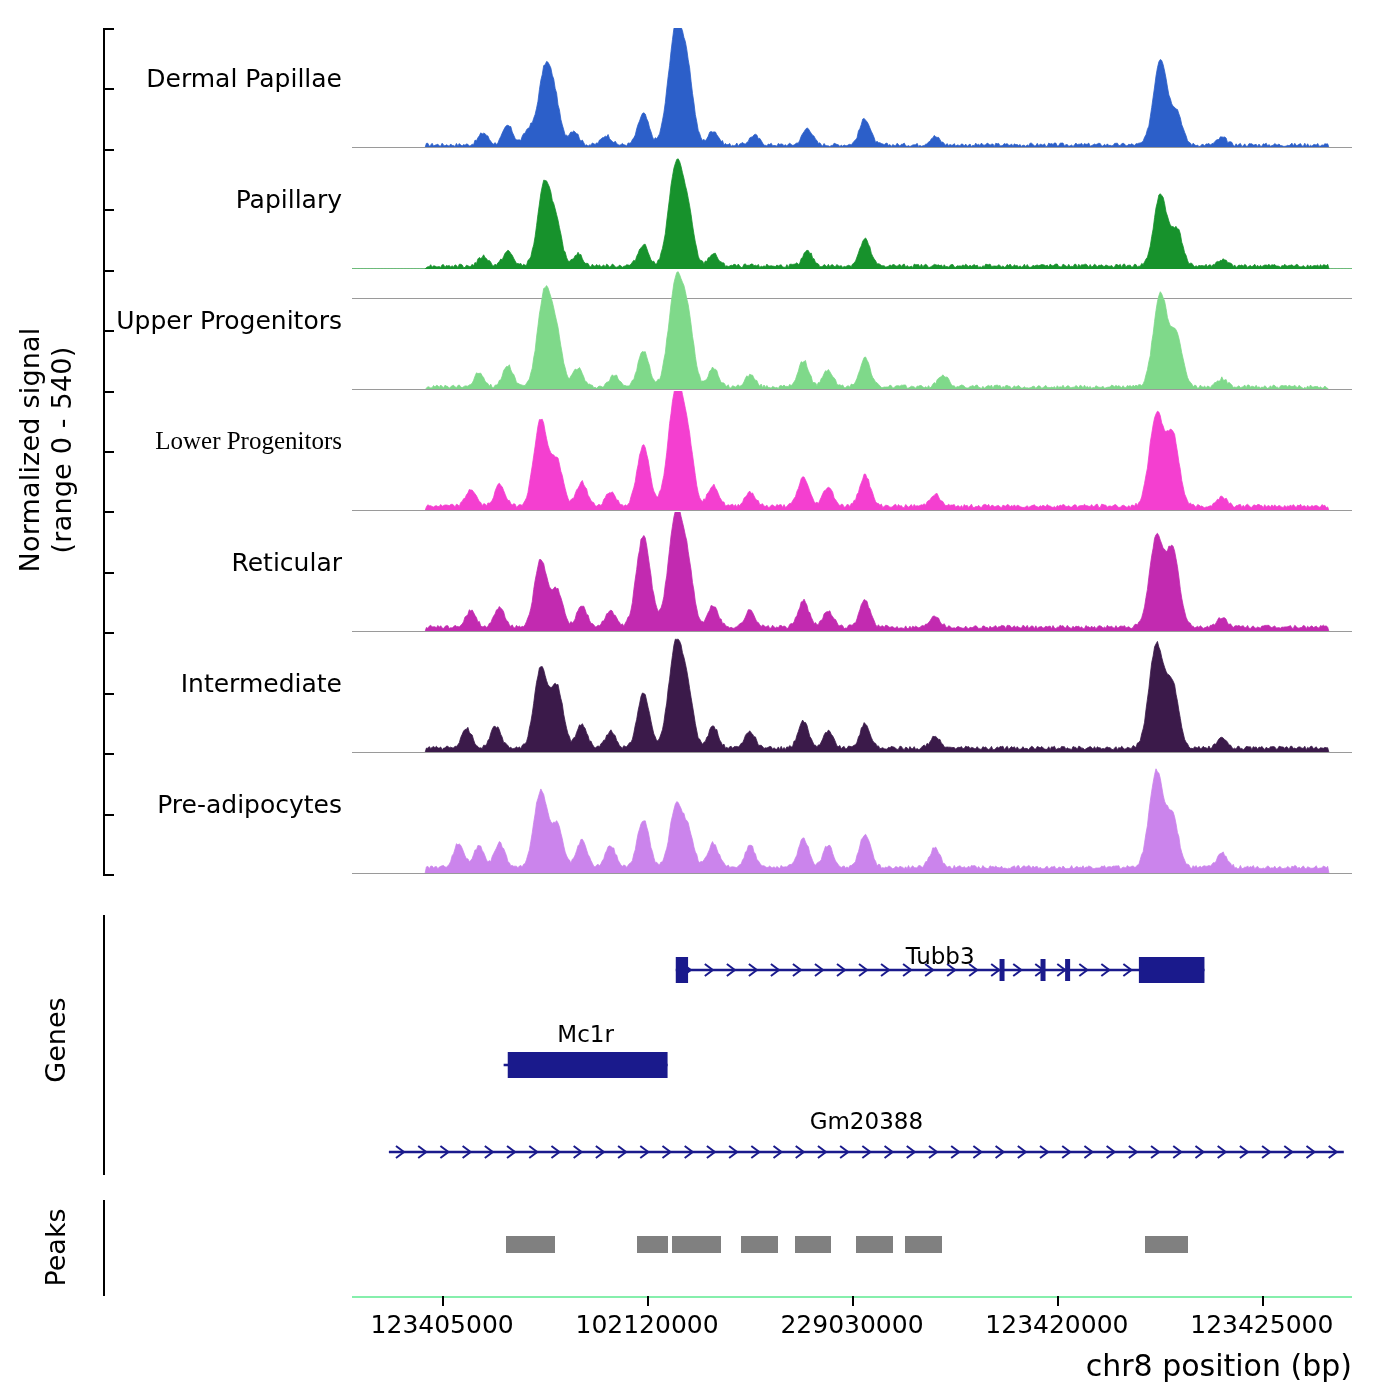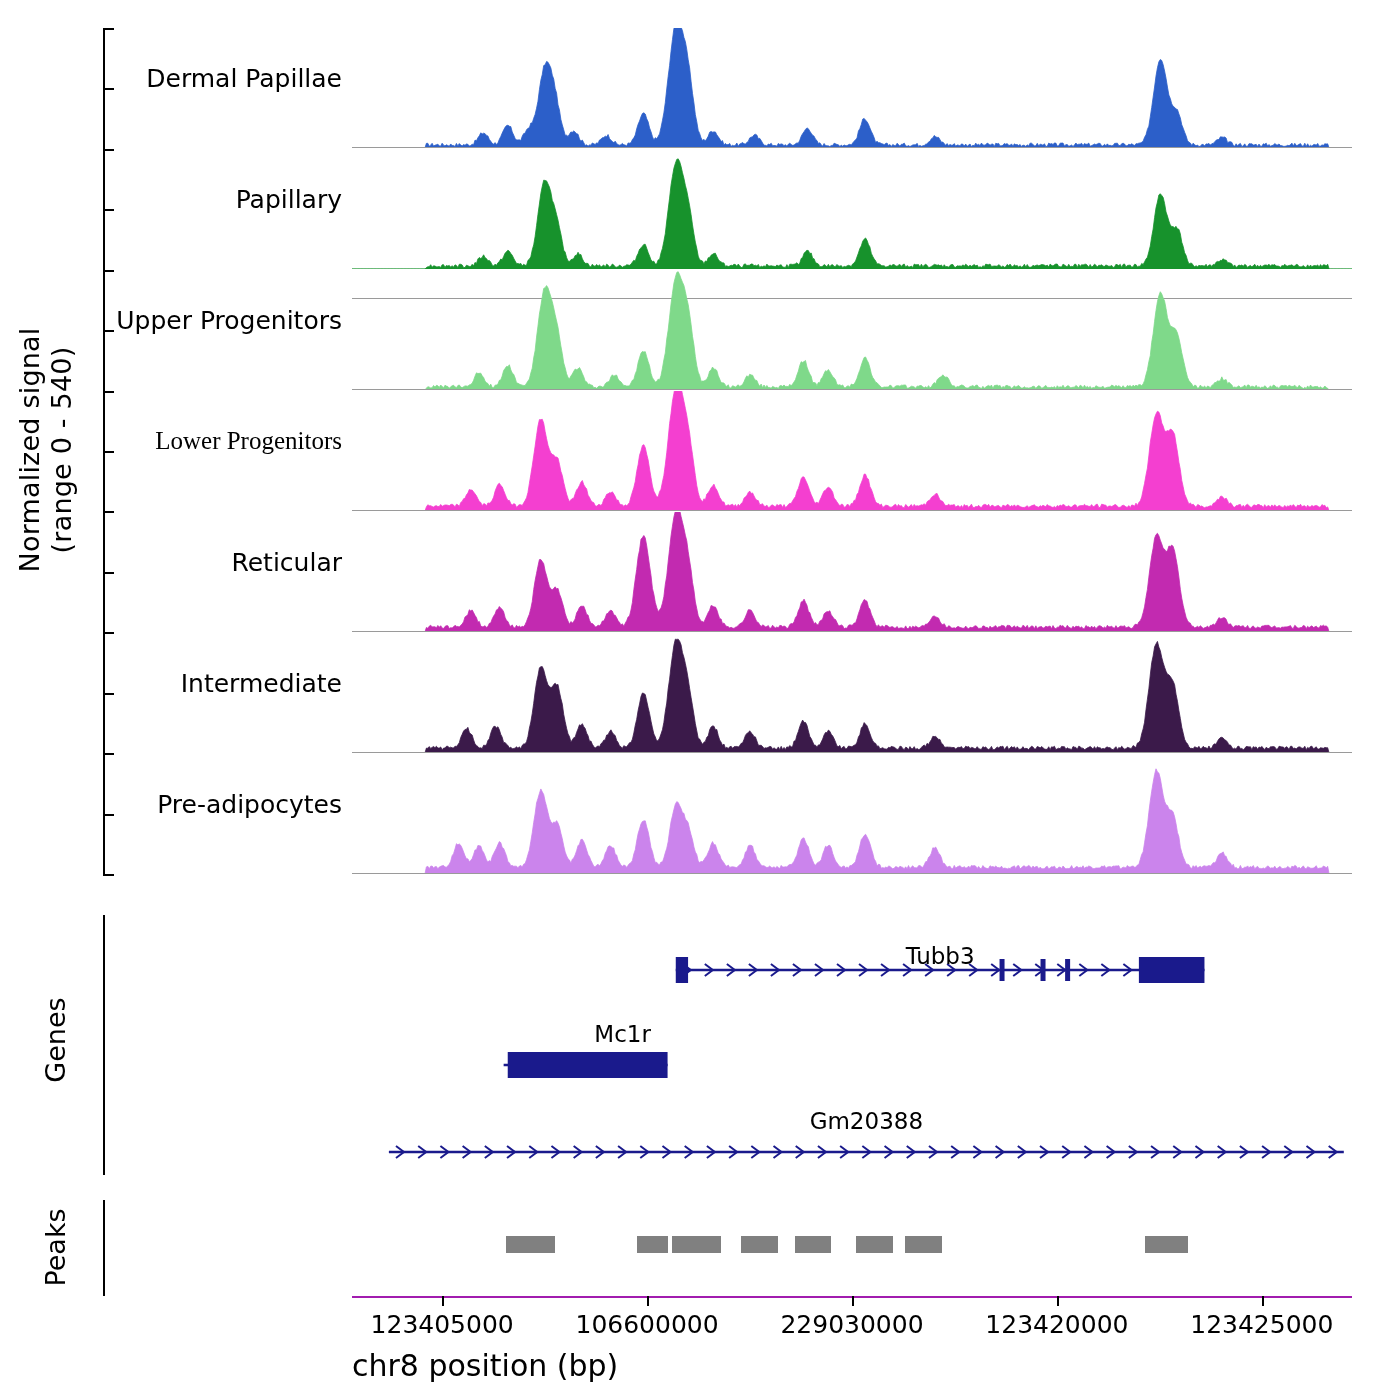--- a/index.html
+++ b/index.html
@@ -132,42 +132,42 @@
     background: #808080;
   }
 
   
   .xaxis {
     position: absolute;
     left: 352px;
     top: 1296px;
     width: 1000px;
     height: 2px;
-    background: #a21caf;
+    background: #86efac;
   }
   .xtick {
     position: absolute;
     width: 2px;
     height: 10px;
     background: #000;
     top: 0;
   }
   .xticklabel {
     position: absolute;
     top: 14px;
     font-size: 25px;
     transform: translateX(-50%);
     white-space: nowrap;
   }
   .xlabel {
     position: absolute;
     left: 352px;
     top: 1348px;
     width: 1000px;
-    text-align: left;
+    text-align: right;
     font-size: 30px;
   }
 </style>
 </head>
 <body>
 
 <div id="root">
 
   <div class="ylabel">
     <div>Normalized signal</div>
@@ -329,40 +329,40 @@
         <path d="M 821.2478078536027 231 L 829.2478078536027 237 L 821.2478078536027 243" fill="none" stroke="#1a1a8c" stroke-width="2"></path>
         <path d="M 843.4552039649255 231 L 851.4552039649255 237 L 843.4552039649255 243" fill="none" stroke="#1a1a8c" stroke-width="2"></path>
         <path d="M 865.6626000762485 231 L 873.6626000762485 237 L 865.6626000762485 243" fill="none" stroke="#1a1a8c" stroke-width="2"></path>
         <path d="M 887.8699961875714 231 L 895.8699961875714 237 L 887.8699961875714 243" fill="none" stroke="#1a1a8c" stroke-width="2"></path>
         <path d="M 910.0773922988943 231 L 918.0773922988943 237 L 910.0773922988943 243" fill="none" stroke="#1a1a8c" stroke-width="2"></path>
         <path d="M 932.2847884102173 231 L 940.2847884102173 237 L 932.2847884102173 243" fill="none" stroke="#1a1a8c" stroke-width="2"></path>
         <path d="M 954.4921845215401 231 L 962.4921845215401 237 L 954.4921845215401 243" fill="none" stroke="#1a1a8c" stroke-width="2"></path>
         <path d="M 976.6995806328631 231 L 984.6995806328631 237 L 976.6995806328631 243" fill="none" stroke="#1a1a8c" stroke-width="2"></path>
       </svg>
       <div class="gene-name" style="left: 588.115px; top: 28px;">Tubb3</div>
-      <div class="gene-name" style="left: 233.607px; top: 106px; margin-left: 37px;">Mc1r</div>
+      <div class="gene-name" style="left: 233.607px; top: 106px;">Mc1r</div>
       <div class="gene-name" style="left: 514.344px; top: 193px;">Gm20388</div>
     </div>
 
   <div class="peaks-panel" id="peaks">
       <div class="peak" style="left: 153.689px; width: 49.1803px; background: rgb(128, 128, 128);"></div>
       <div class="peak" style="left: 284.836px; width: 30.7377px; background: rgb(128, 128, 128);"></div>
       <div class="peak" style="left: 319.672px; width: 49.1803px; background: rgb(128, 128, 128);"></div>
       <div class="peak" style="left: 389.344px; width: 36.8852px; background: rgb(128, 128, 128);"></div>
       <div class="peak" style="left: 442.623px; width: 36.8852px; background: rgb(128, 128, 128);"></div>
       <div class="peak" style="left: 504.098px; width: 36.8852px; background: rgb(128, 128, 128);"></div>
       <div class="peak" style="left: 553.279px; width: 36.8852px; background: rgb(128, 128, 128);"></div>
       <div class="peak" style="left: 793.033px; width: 43.0328px; background: rgb(128, 128, 128);"></div>
     </div>
 
   <div class="xaxis" id="xaxis">
       <div class="xtick" style="left: 90.1639px;"></div>
       <div class="xticklabel" style="left: 90.1639px;">123405000</div>
       <div class="xtick" style="left: 295.082px;"></div>
-      <div class="xticklabel" style="left: 295.082px;">106600000</div>
+      <div class="xticklabel" style="left: 295.082px;">102120000</div>
       <div class="xtick" style="left: 500px;"></div>
       <div class="xticklabel" style="left: 500px;">229030000</div>
       <div class="xtick" style="left: 704.918px;"></div>
       <div class="xticklabel" style="left: 704.918px;">123420000</div>
       <div class="xtick" style="left: 909.836px;"></div>
       <div class="xticklabel" style="left: 909.836px;">123425000</div>
     </div>
   <div class="xlabel">chr8 position (bp)</div>
 
 </div>

